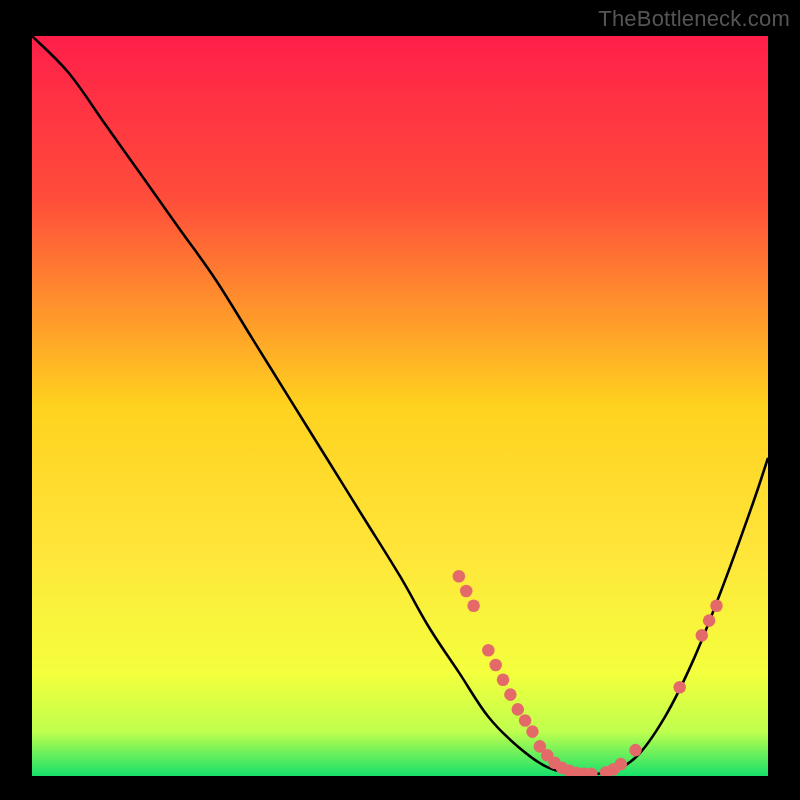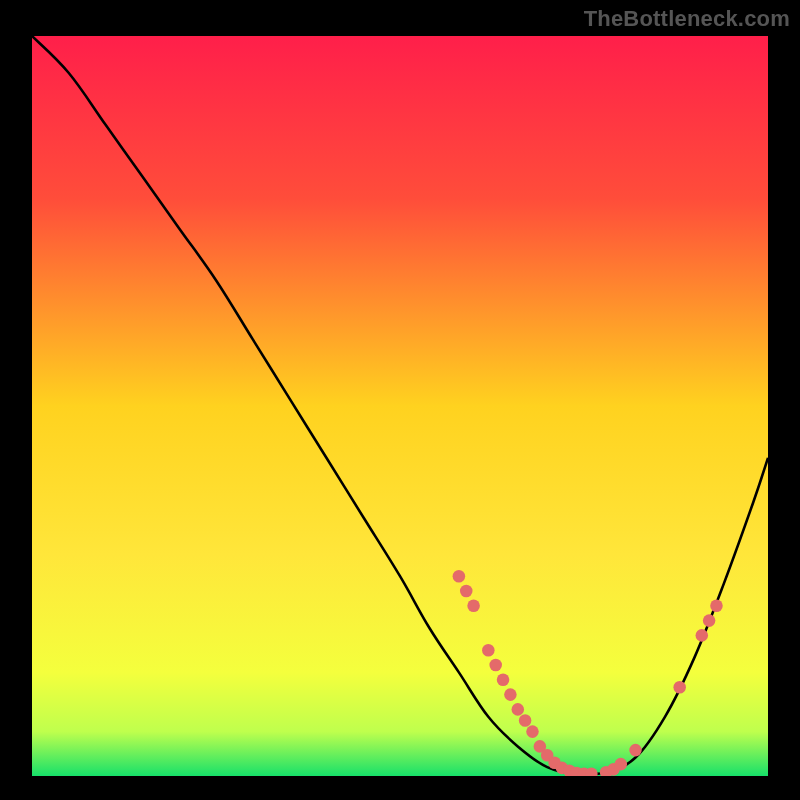--- a/index.html
+++ b/index.html
@@ -15,21 +15,21 @@
     position: relative;
     width: 800px;
     height: 800px;
   }
   .attribution {
     position: absolute;
     top: 6px;
     right: 10px;
     color: #555;
     font-size: 22px;
-    font-weight: 700;
+    font-weight: 400;
     letter-spacing: 0.2px;
   }
   .plot {
     position: absolute;
     left: 32px;
     top: 36px;
     width: 736px;
     height: 740px;
   }
   .gradient {

